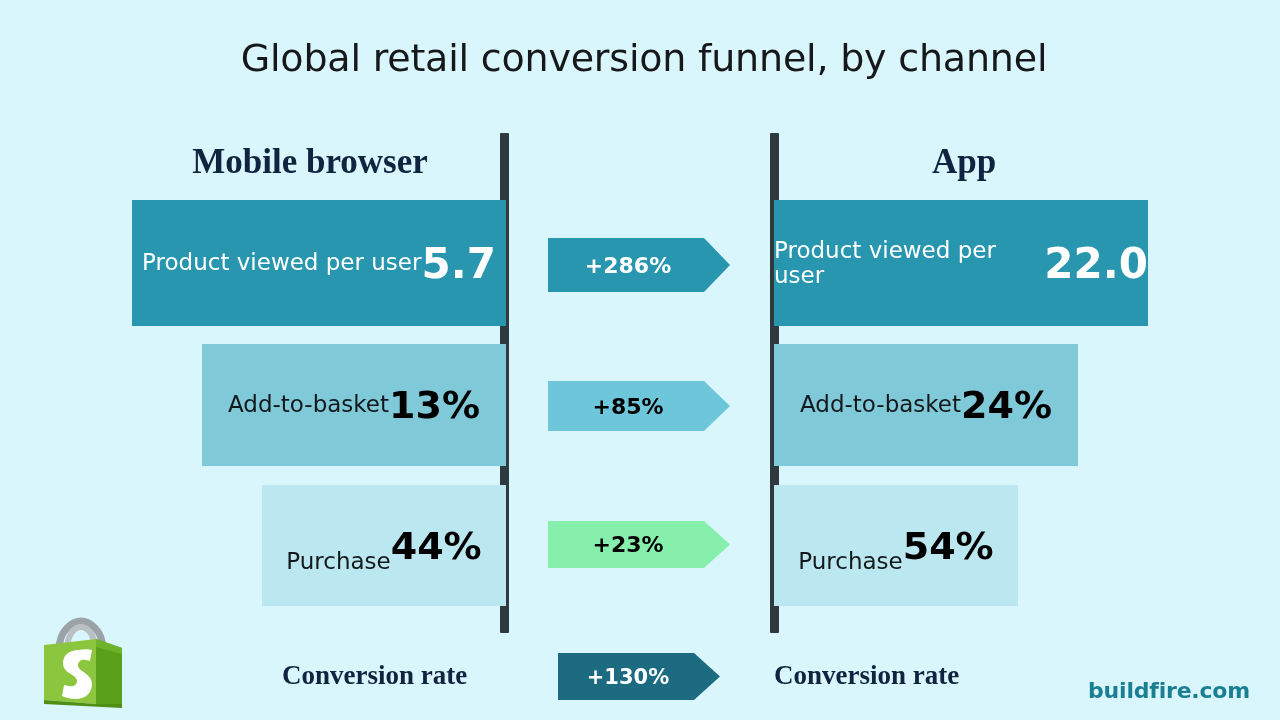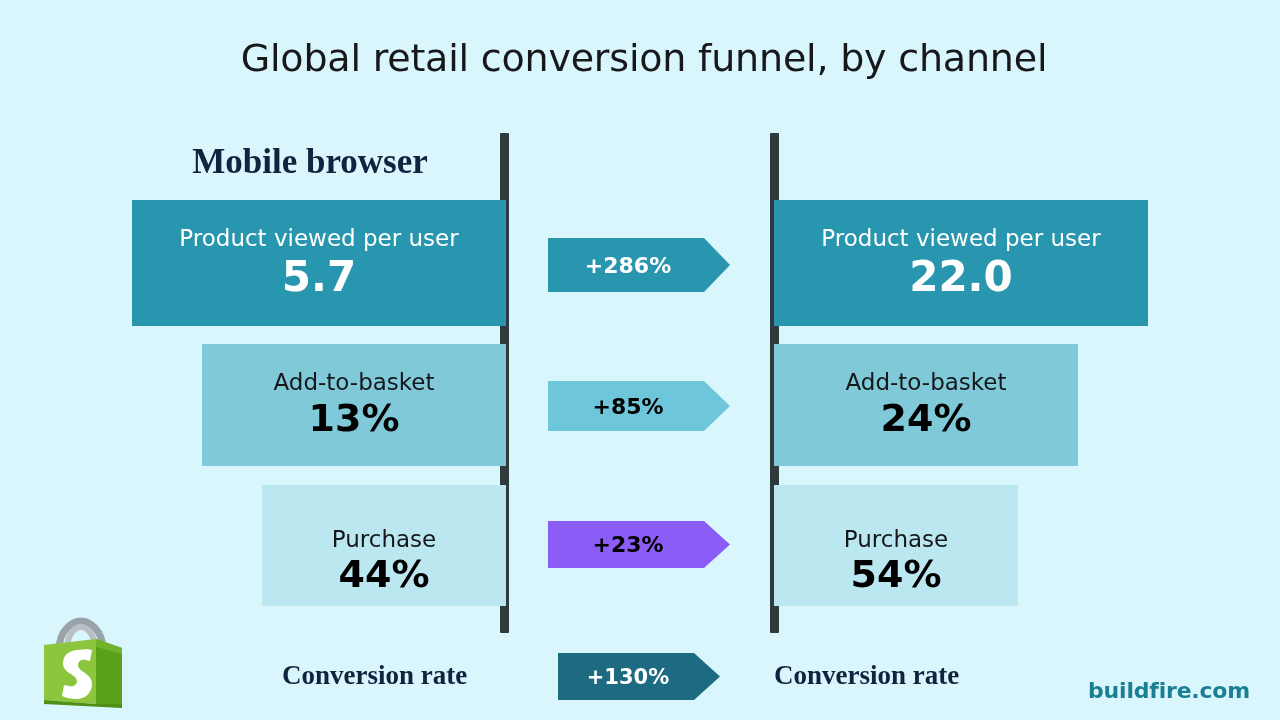--- a/index.html
+++ b/index.html
@@ -58,21 +58,21 @@
     border-radius: 1px;
   }
   .divider.d-left  { left: 500px; }
   .divider.d-right { left: 770px; }
 
   
   .bar {
     position: absolute;
     box-sizing: border-box;
     display: flex;
-    flex-direction: column;
+    flex-direction: row;
     align-items: center;
     justify-content: center;
   }
   .bar .bar-label {
     font-family: "DejaVu Sans", sans-serif;
     font-size: 23px;
     font-weight: 400;
     line-height: 1.1;
   }
   .bar .bar-value {
@@ -112,21 +112,21 @@
     justify-content: center;
     font-family: "DejaVu Sans", sans-serif;
     font-weight: bold;
     font-size: 22px;
     clip-path: polygon(0 0, calc(100% - 26px) 0, 100% 50%, calc(100% - 26px) 100%, 0 100%);
     padding-right: 22px;
     box-sizing: border-box;
   }
   .arrow.a1 { left: 548px; top: 238px; width: 182px; height: 54px; background: #2896af; color: #ffffff; text-align: right; }
   .arrow.a2 { left: 548px; top: 381px; width: 182px; height: 50px; background: #6ec6da; color: #000000; }
-  .arrow.a3 { left: 548px; top: 521px; width: 182px; height: 47px; background: #8b5cf6; color: #000000; }
+  .arrow.a3 { left: 548px; top: 521px; width: 182px; height: 47px; background: #86efac; color: #000000; }
   .arrow.a4 { left: 558px; top: 653px; width: 162px; height: 47px; background: #1c6b80; color: #ffffff; font-size: 21px; }
 
   
   .conv-label {
     position: absolute;
     top: 660px;
     font-family: "Liberation Serif", serif;
     font-weight: bold;
     font-size: 27px;
     color: #10243f;
@@ -156,20 +156,21 @@
   }
 </style>
 </head>
 <body>
 
 <div class="canvas">
 
   <div class="title">Global retail conversion funnel, by channel</div>
 
   <div class="col-heading left">Mobile browser</div>
+  <div class="col-heading right">App</div>
 
   <div class="divider d-left"></div>
   <div class="divider d-right"></div>
 
   <div class="bar tier1 L1">
     <div class="bar-label">Product viewed per user</div>
     <div class="bar-value">5.7</div>
   </div>
   <div class="bar tier2 L2">
     <div class="bar-label">Add-to-basket</div>

